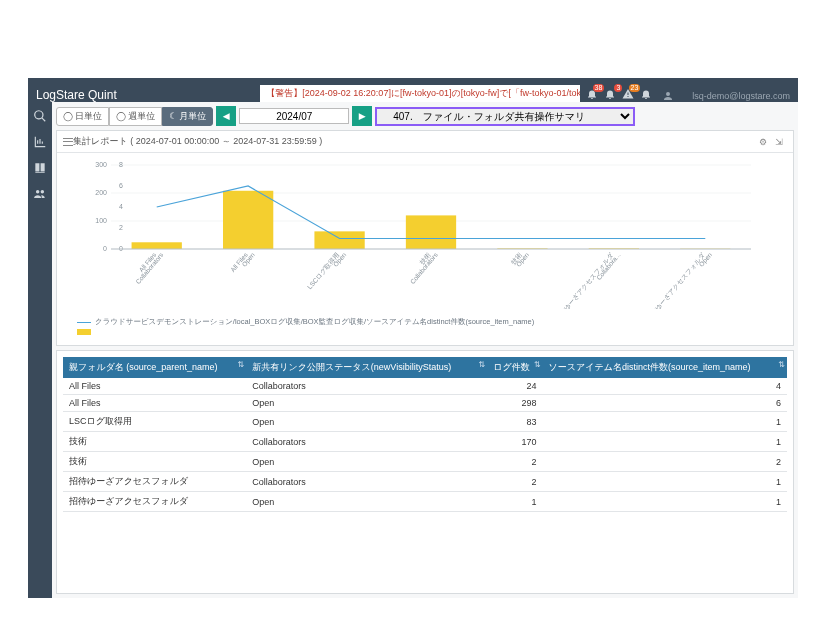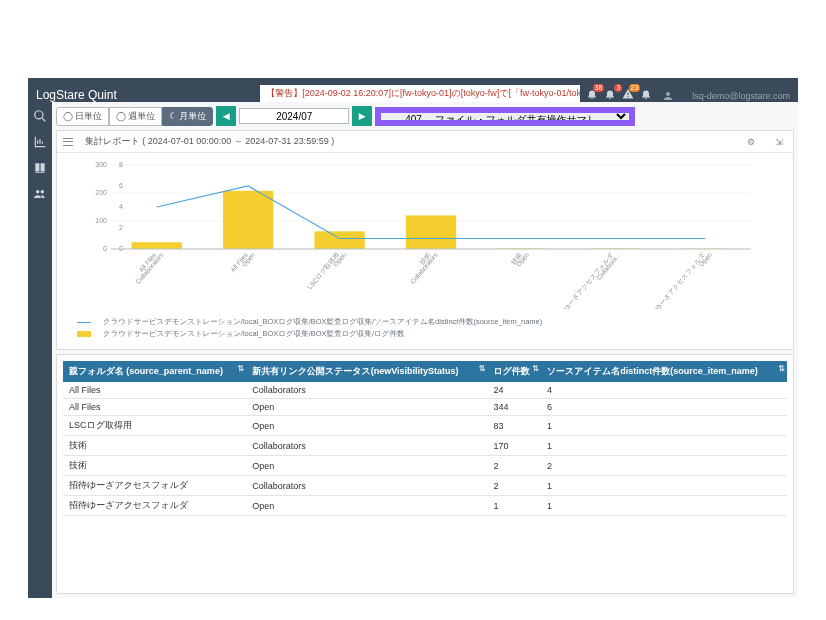--- a/index.html
+++ b/index.html
@@ -21,41 +21,41 @@
 .sidebar-item svg{width:14px;height:14px;fill:#cfd6dc}
 .main{flex:1;background:#f6f7f8;padding:4px;overflow:hidden;display:flex;flex-direction:column;gap:4px}
 .toolbar{display:flex;align-items:center;gap:3px}
 .seg-group{display:flex}
 .seg{background:#fff;border:1px solid #bbb;padding:2px 6px;font-size:9px;cursor:pointer;color:#555;display:flex;align-items:center;gap:2px}
 .seg.active{background:#5a6c7d;color:#fff;border-color:#5a6c7d}
 .seg:first-child{border-radius:3px 0 0 3px}
 .seg:last-child{border-radius:0 3px 3px 0}
 .navbtn{width:20px;height:20px;background:#16a085;color:#fff;border:none;display:flex;align-items:center;justify-content:center;cursor:pointer;font-size:9px}
 .date-input{width:110px;height:16px;border:1px solid #bbb;text-align:center;font-size:10px}
-.report-select{flex:1;max-width:260px;height:19px;border:6px solid #8b5cf6;font-size:10px;padding:0 20px}
+.report-select{flex:1;max-width:260px;height:19px;border:2px solid #8b5cf6;font-size:10px;padding:0 12px}
 .panel{background:#fff;border:1px solid #d7dbde}
-.panel-head{height:22px;border-bottom:1px solid #e2e5e8;display:flex;align-items:center;padding:0 6px;font-size:9px;color:#555;gap:12px}
+.panel-head{height:22px;border-bottom:1px solid #e2e5e8;display:flex;align-items:center;padding:0 6px;font-size:9px;color:#555;gap:0}
 .panel-head .sp{margin-left:auto}
 .panel-head .hicon{width:16px;height:16px;display:flex;align-items:center;justify-content:center;color:#888;cursor:pointer}
 .chart-area{padding:6px 6px 2px 6px}
 .chart-svg{width:100%;height:150px}
 .axis-text{font-size:7px;fill:#8a949c}
 .cat-label{font-size:6.5px;fill:#8a949c}
 .legend{padding:4px 20px 8px 20px;font-size:7.5px;color:#6b7680}
-.legend-row{display:flex;align-items:center;gap:12px;margin-bottom:2px}
+.legend-row{display:flex;align-items:center;gap:4px;margin-bottom:2px}
 .swatch{width:14px;height:6px}
 .swatch.line{height:0;border-top:1.5px solid #4aa3d9;width:14px}
 .swatch.bar{background:#f4cf2f}
 .loglist{flex:1}
 .table-wrap{padding:6px;overflow:auto}
 table{width:100%;border-collapse:collapse;font-size:9px}
-th{background:#2e74a0;color:#fff;font-weight:700;padding:4px 6px;text-align:left;position:relative}
+th{background:#2e74a0;color:#fff;font-weight:400;padding:4px 6px;text-align:left;position:relative}
 th .sort{position:absolute;right:2px;top:3px;font-size:8px;color:#cde}
 td{padding:3px 6px;border-bottom:1px solid #e2e5e8;color:#333}
-td.num{}
+td.num{text-align:right}
 .hamb{display:inline-block;width:10px;height:8px;border-top:1.5px solid #888;border-bottom:1.5px solid #888;position:relative}
 .hamb:before{content:"";position:absolute;top:2.5px;left:0;right:0;border-top:1.5px solid #888}
 </style>
 </head>
 <body>
 
 <div class="app">
  <div class="topbar">
    <div class="brand">LogStare Quint</div>
    <div class="alert-banner">【警告】[2024-09-02 16:20:07]に[fw-tokyo-01]の[tokyo-fw]で[「fw-tokyo-01/tokyo-fw/SYSLOGデ</div>
@@ -184,21 +184,20 @@
               <text class="cat-label" transform="translate(637.2857142857142,96) rotate(-50)" text-anchor="end">Open</text>
             </svg>
        </div>
        <div class="legend">
          <div class="legend-row">
               <span class="swatch line"></span>
               <span>クラウドサービスデモンストレーション/local_BOXログ収集/BOX監査ログ収集/ソースアイテム名distinct件数(source_item_name)</span>
             </div>
          <div class="legend-row">
               <span class="swatch bar"></span>
-              <span>クラウドサービスデモンストレーション/local_BOXログ収集/BOX監査ログ収集/ログ件数</span>
             </div>
        </div>
      </div>
 
      <div class="panel loglist">
        <div class="table-wrap">
          <table>
            <thead>
                 <tr id="thead-row">
                   <th>親フォルダ名 (source_parent_name)<span class="sort">⇅</span></th>
@@ -210,21 +209,21 @@
            <tbody id="tbody">
                 <tr>
                   <td>All Files</td>
                   <td>Collaborators</td>
                   <td class="num">24</td>
                   <td class="num">4</td>
                 </tr>
                 <tr>
                   <td>All Files</td>
                   <td>Open</td>
-                  <td class="num">344</td>
+                  <td class="num">298</td>
                   <td class="num">6</td>
                 </tr>
                 <tr>
                   <td>LSCログ取得用</td>
                   <td>Open</td>
                   <td class="num">83</td>
                   <td class="num">1</td>
                 </tr>
                 <tr>
                   <td>技術</td>

